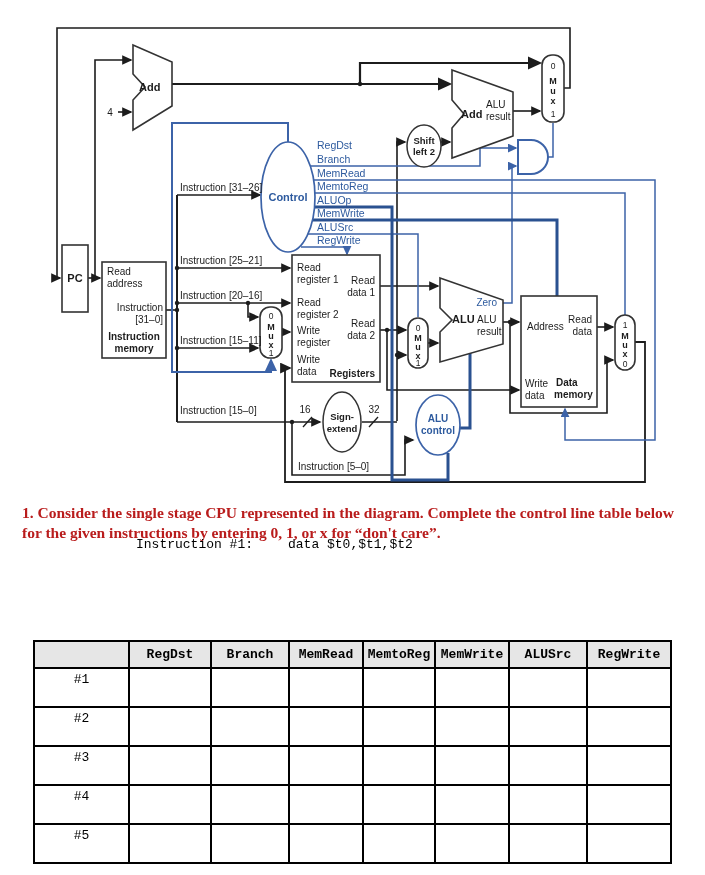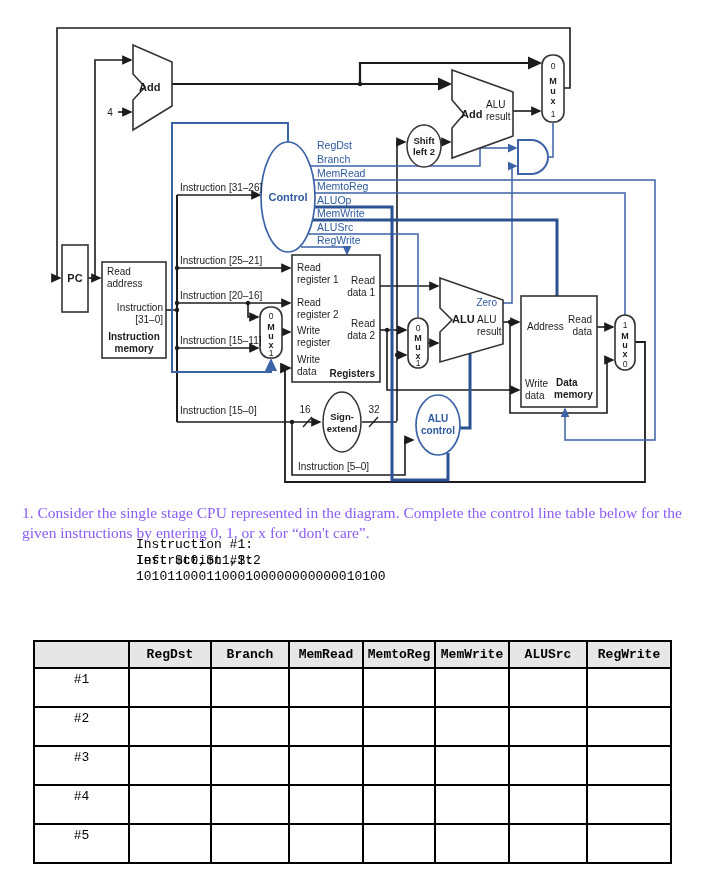--- a/index.html
+++ b/index.html
@@ -8,24 +8,24 @@
   svg text{font-family:"Liberation Sans",sans-serif;fill:#1c1c1c;}
   .t10{font-size:10px;}
   .t10b{font-size:10px;font-weight:bold;}
   .t11b{font-size:11px;font-weight:bold;}
   .t95b{font-size:9.5px;font-weight:bold;}
   .blue{fill:#2d5a9e;}
   .sig{font-size:10.5px;fill:#2d5a9e;}
   .muxd{font-size:8.5px;}
   .muxl{font-size:9px;font-weight:bold;}
   .question{position:absolute;left:22px;top:487px;width:662px;
-            font-family:"Liberation Serif",serif;font-size:15.5px;line-height:20px;color:#8b5cf6;}
+            font-family:"Liberation Serif",serif;font-size:15.5px;line-height:20px;color:#b91c1c;font-weight:bold;}
   .instructions{position:absolute;left:136px;top:537px;
                 font-family:"Liberation Mono",monospace;font-size:13px;color:#000;}
-  .instr-row{display:flex;height:16px;line-height:16px;white-space:pre;flex-direction:column;}
+  .instr-row{display:flex;height:16px;line-height:16px;white-space:pre;}
   .instr-label{width:152px;}
   .ctl-table{position:absolute;left:33px;top:640px;border-collapse:collapse;
              font-family:"Liberation Mono",monospace;font-size:13px;color:#000;}
   .ctl-table th,.ctl-table td{border:2px solid #000;}
   .ctl-table thead th{background:#e6e6e6;font-weight:bold;height:25px;text-align:center;padding:0 2px;}
   .ctl-table tbody th{font-weight:normal;height:33px;vertical-align:top;padding-top:3px;text-align:center;}
   .ctl-table tbody td{height:33px;}
 </style>
 </head>
 <body>
@@ -218,24 +218,21 @@
     <text class="t10" x="525" y="387">Write</text>
     <text class="t10" x="525" y="399">data</text>
     <text class="t10b" x="556" y="386">Data</text>
     <text class="t10b" x="554" y="398">memory</text>
   </svg>
 
   <p class="question">1. Consider the single stage CPU represented in the diagram. Complete the control line table below for the given instructions by entering 0, 1, or x for “don't care”.</p>
 
   <div class="instructions">
     <div class="instr-row">
-      <span class="instr-label">Instruction #1:</span><span>left $t0,$t1,$t2</span>
-    </div>
-    <div class="instr-row">
-      <span class="instr-label">Instruction #2:</span><span>10101100011000100000000000010100</span>
+      <span class="instr-label">Instruction #1:</span><span>data $t0,$t1,$t2</span>
     </div>
   </div>
 
   <table class="ctl-table">
     <colgroup>
       <col style="width:95px">
         <col style="width:82px">
         <col style="width:78px">
         <col style="width:74px">
       <col style="width:72px">

